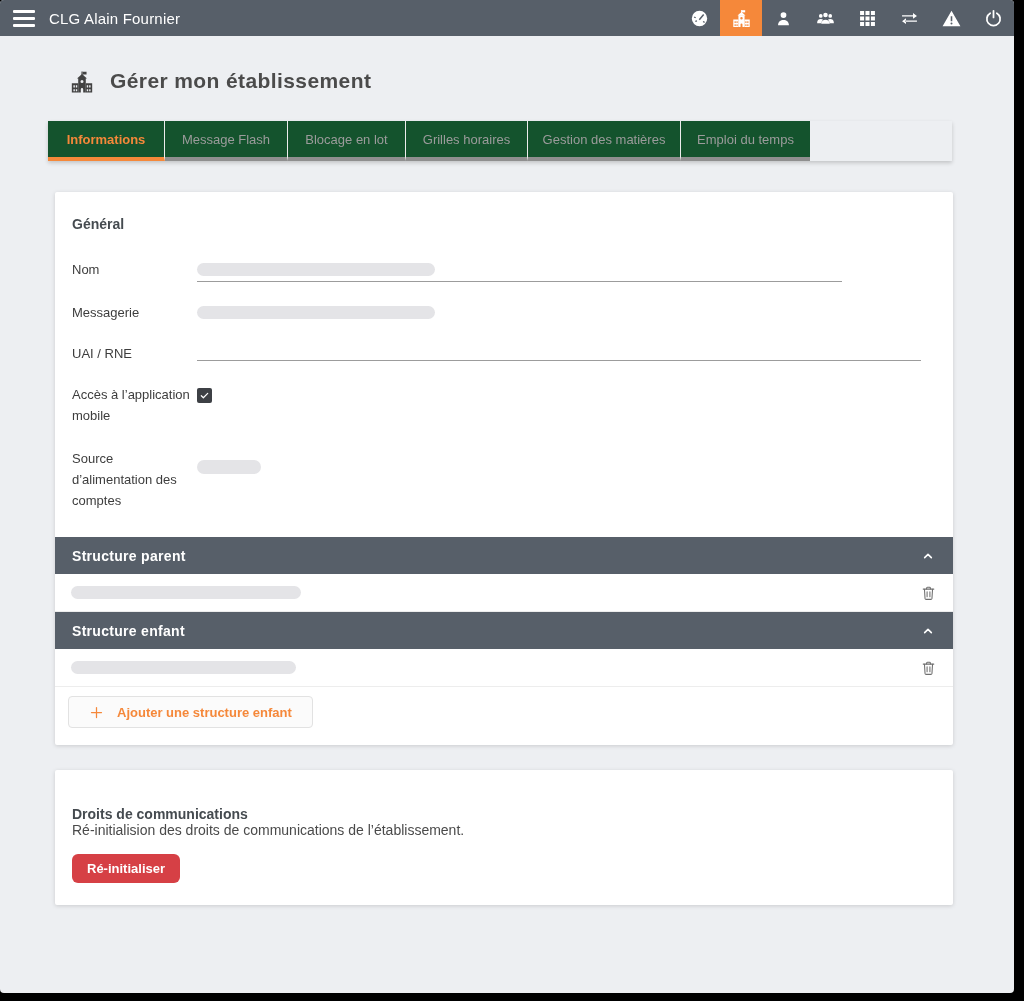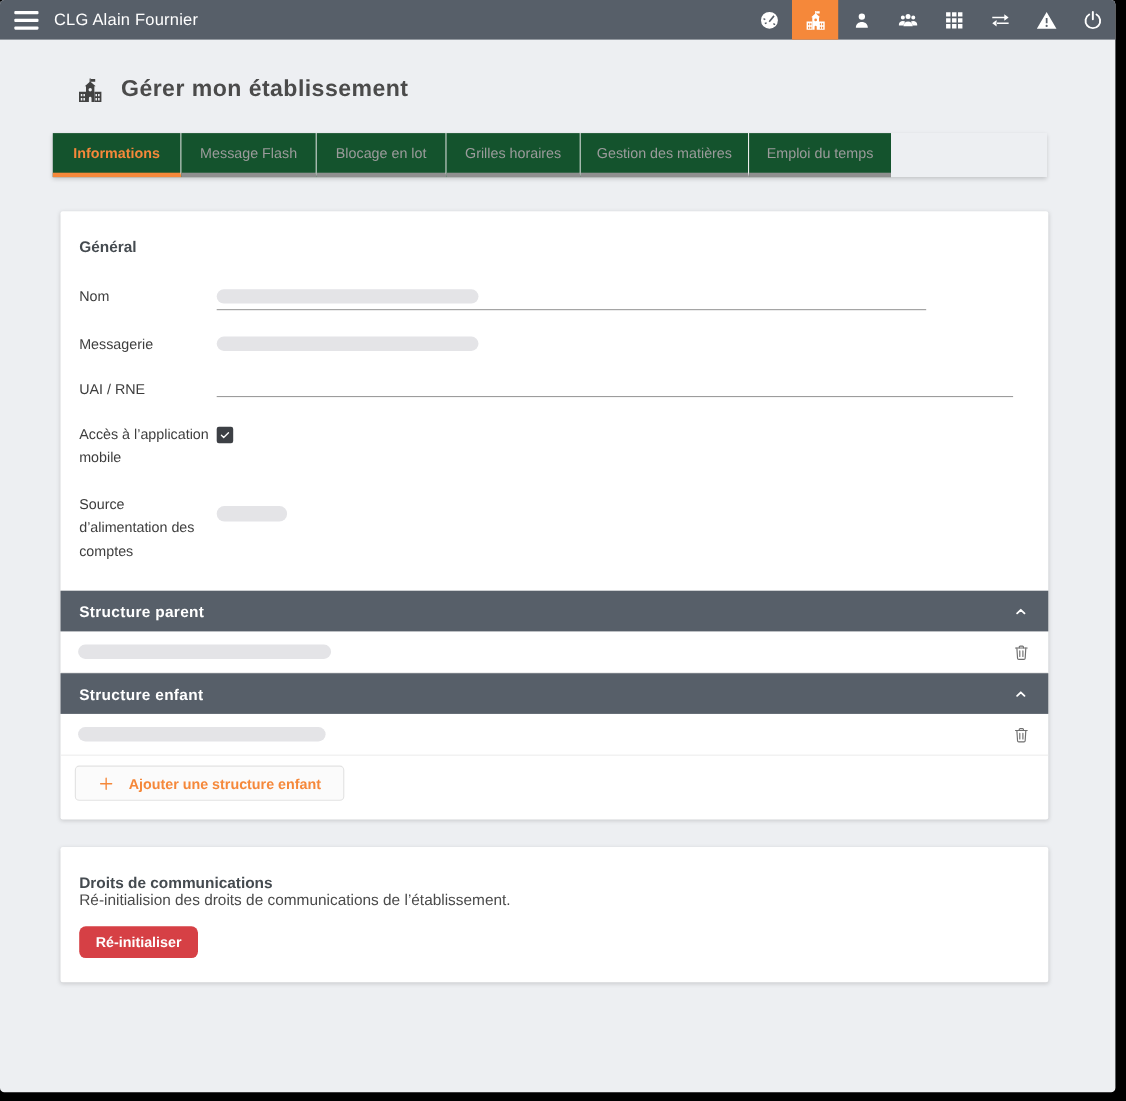--- a/index.html
+++ b/index.html
@@ -31,21 +31,21 @@
          font-size:13px; color:#9b9b9b; border-right:1px solid #ececec;
          border-bottom:4px solid #8f8f8f; cursor:pointer; }
   .tab:last-child { border-right:none; }
   .tab.active { color:#f5883a; font-weight:700; border-bottom-color:#f5883a; }
   .t0{width:117px}.t1{width:123px}.t2{width:118px}.t3{width:122px}.t4{width:142px}.t5{width:153px}.t6{width:129px}
 
   
   .card { width:898px; margin-left:55px; background:#fff; border-radius:2px;
           box-shadow:0 1px 4px rgba(0,0,0,.15); }
   .card1 { margin-top:31px; }
-  .card2 { margin-top:25px; padding:24px 0 22px; }
+  .card2 { margin-top:25px; padding:36px 0 22px; }
   .card h2 { font-size:14px; font-weight:700; color:#454b50; padding-left:17px; }
   .card1 h2 { padding-top:24px; }
 
   
   .gform { padding:27px 22px 26px 17px; }
   .frow { display:flex; align-items:flex-start; margin-bottom:20px; }
   .frow:last-child { margin-bottom:0; }
   .lbl { width:125px; flex:none; font-size:13px; color:#3d3d3d; line-height:21px; }
   .ctl { flex:1; }
   .pill { width:238px; height:13px; border-radius:7px; background:#e4e4e7; margin-top:4px; }

